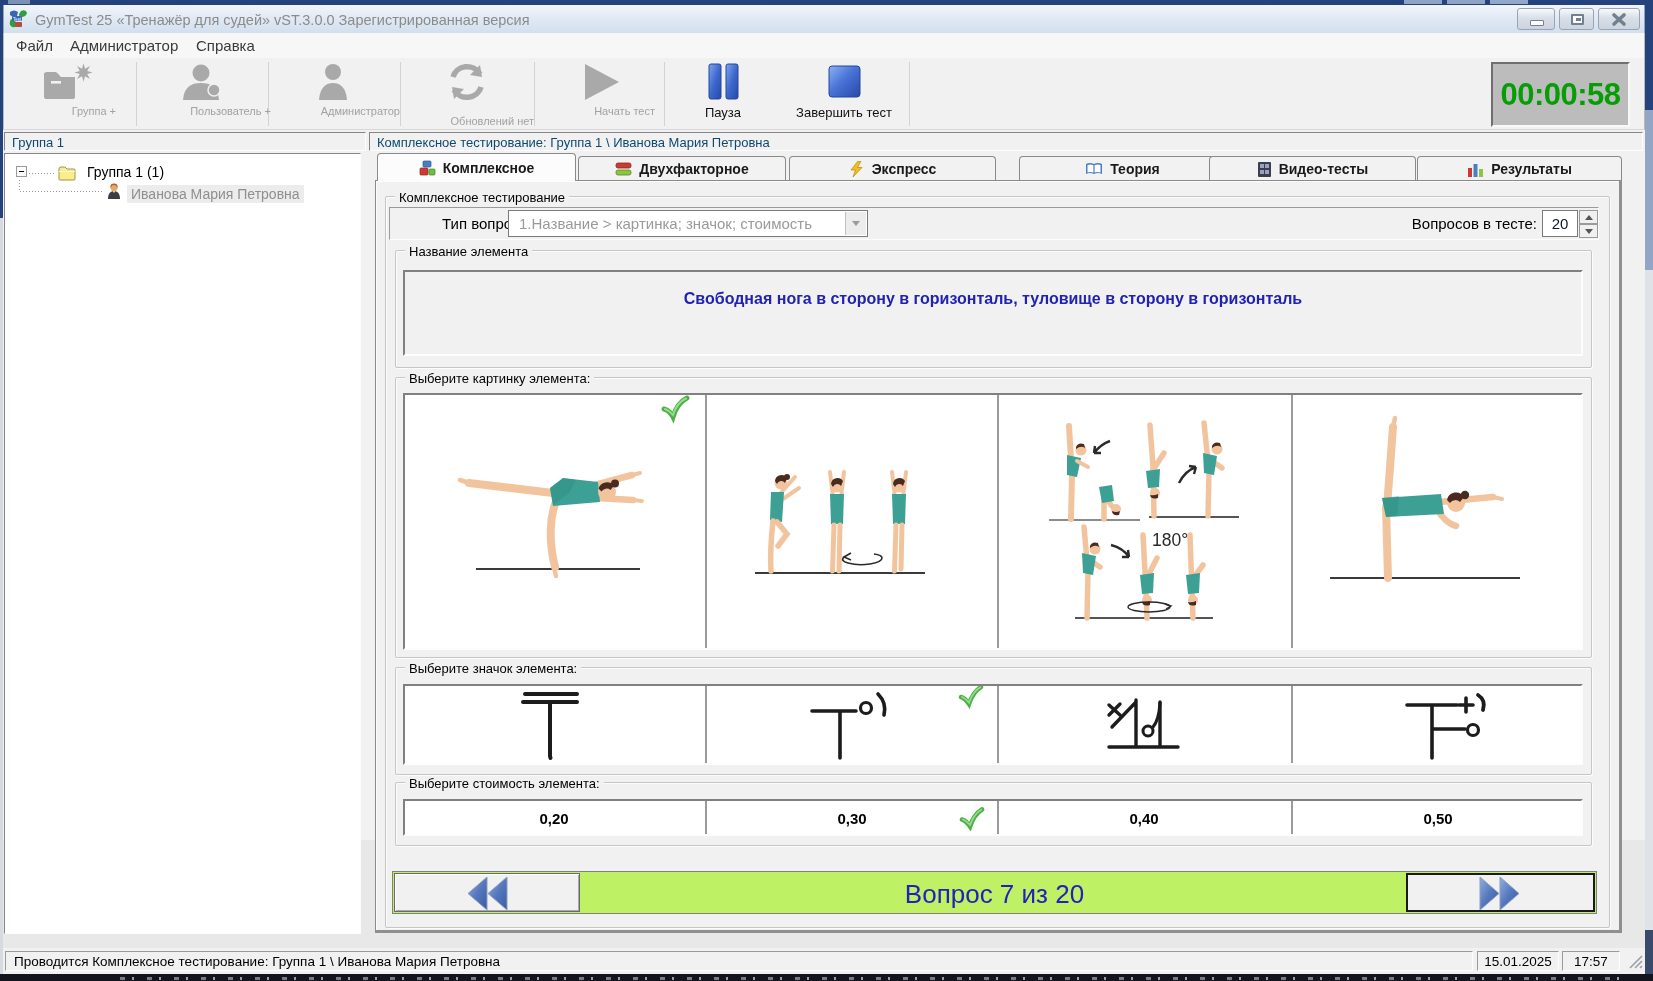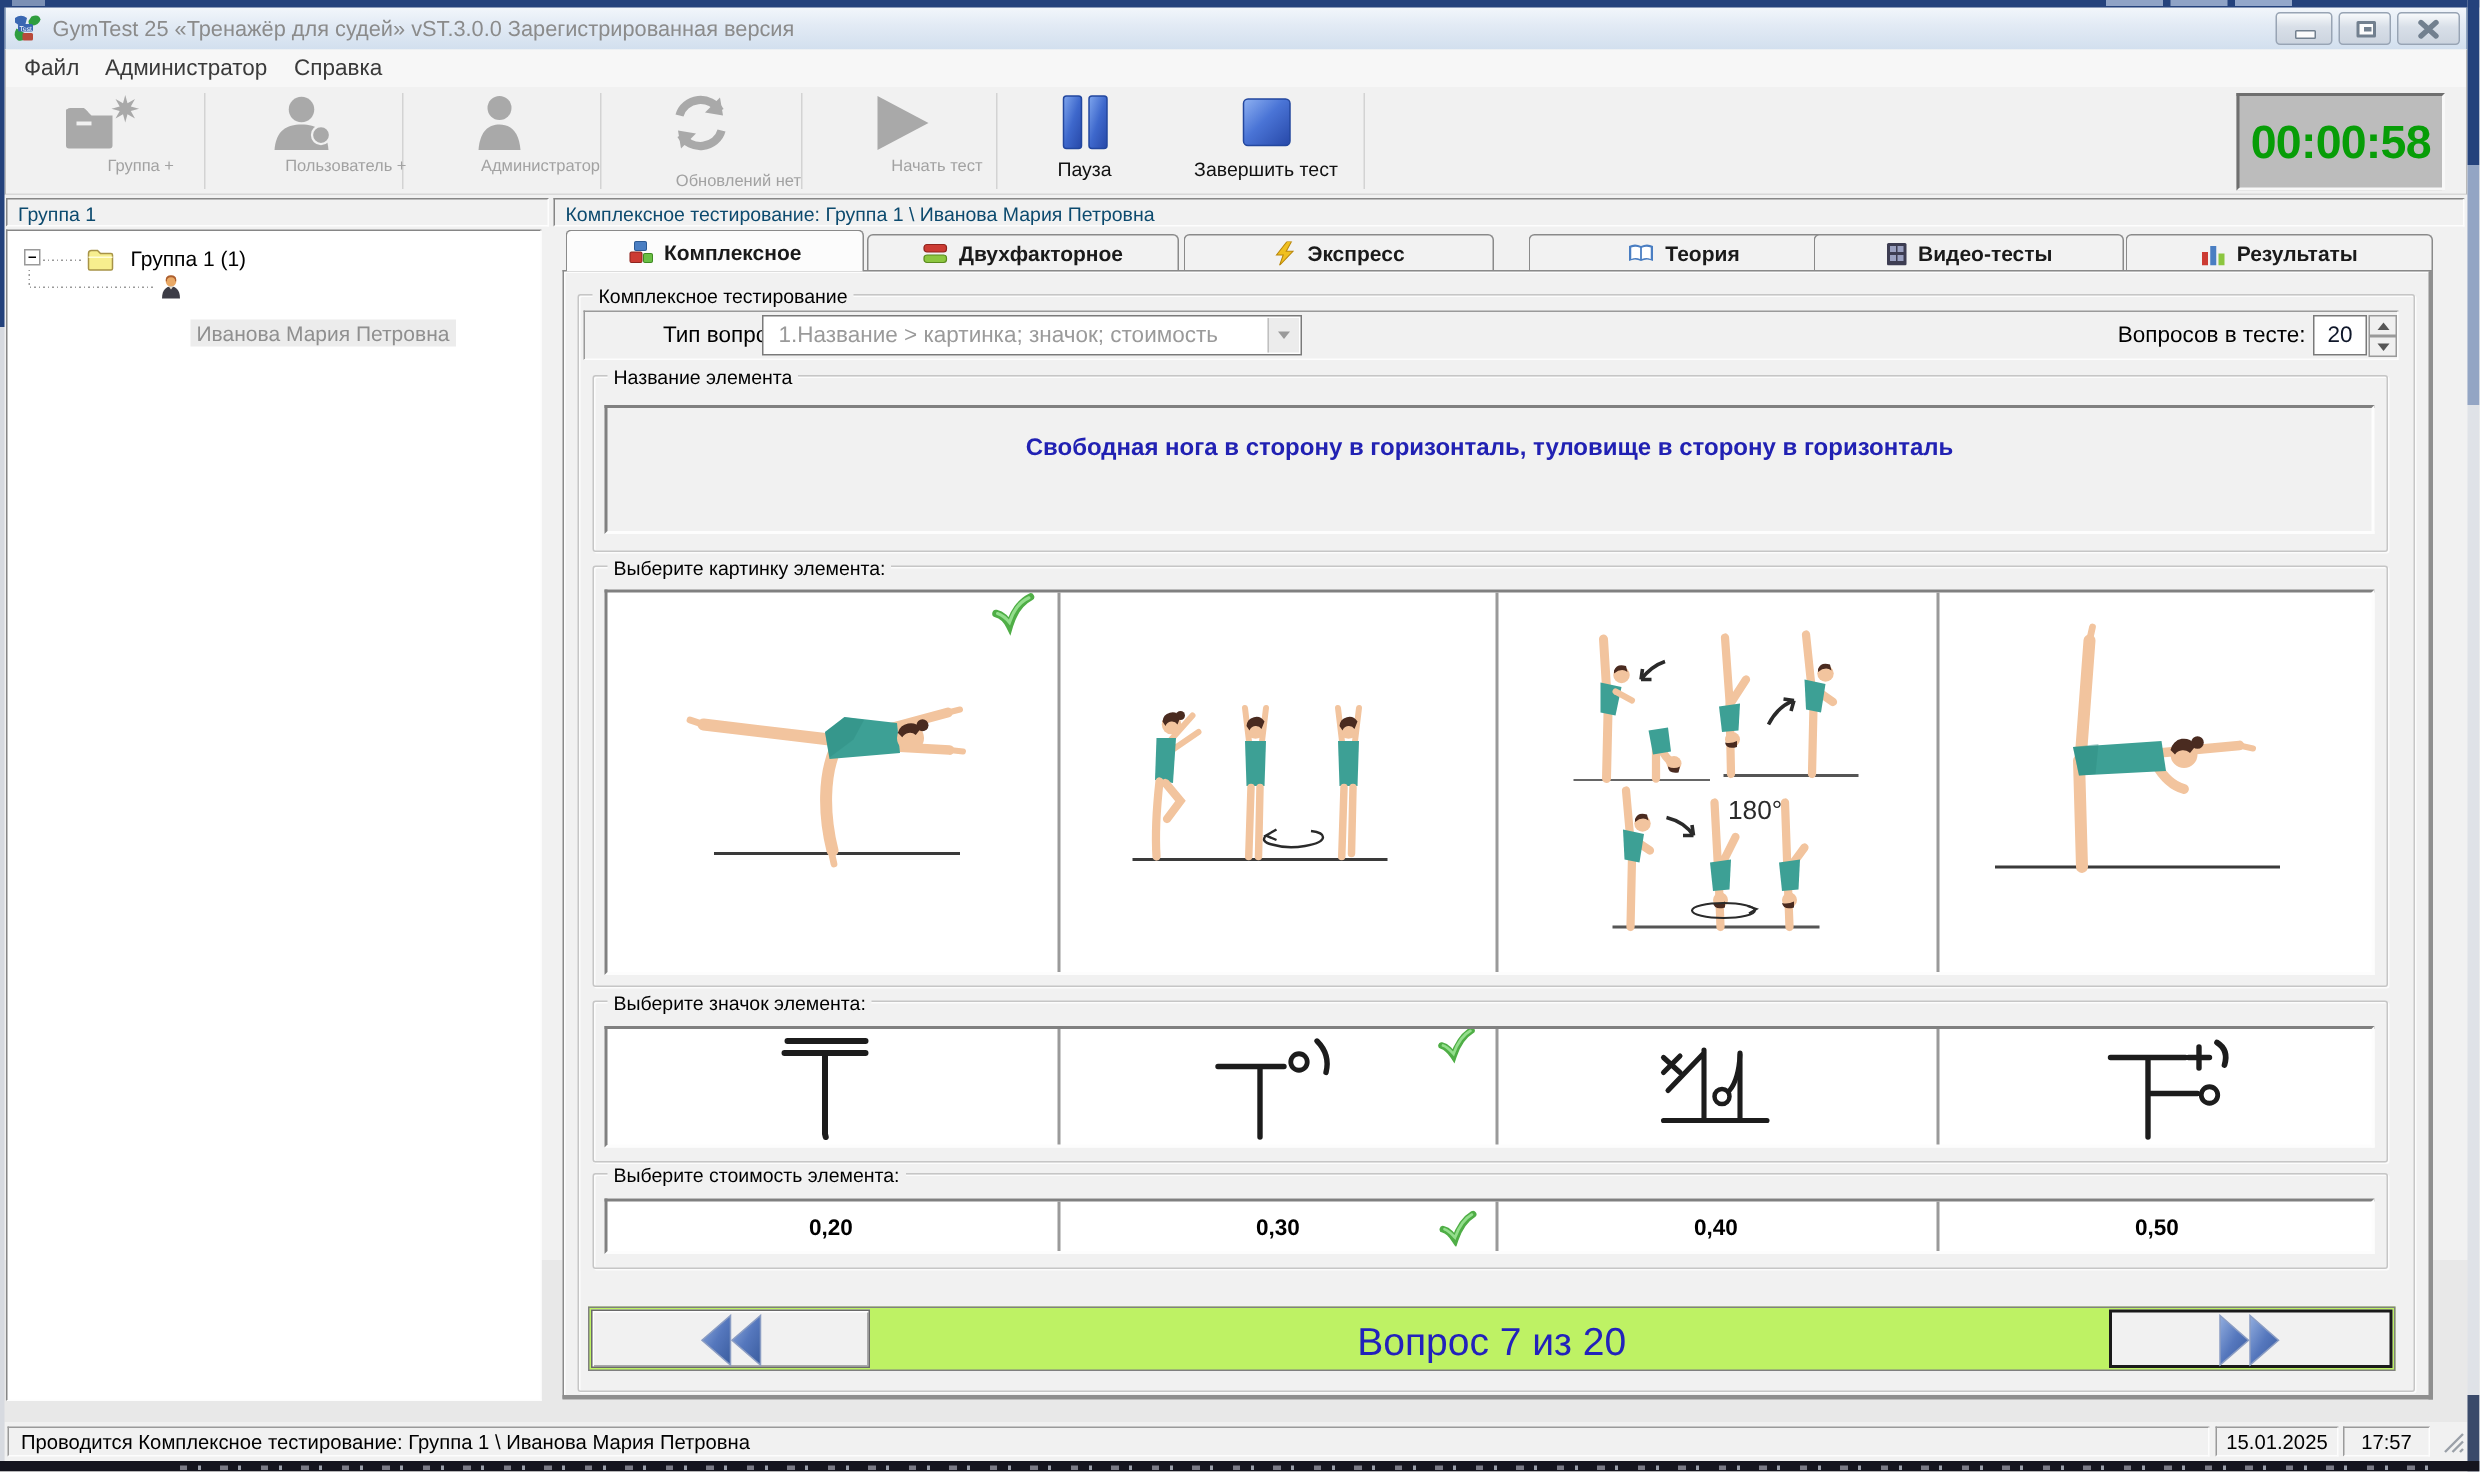--- a/index.html
+++ b/index.html
@@ -53,21 +53,21 @@
 #hdrleft span, #hdrright span { position:absolute; left:7px; top:2px; }
 
 
 #tree { left:4px; top:153px; width:357px; height:781px; background:#fff;
   border-top:1px solid #868686; border-left:1px solid #868686; border-bottom:1px solid #fdfdfd; border-right:1px solid #fdfdfd; }
 .dotH { background-image:repeating-linear-gradient(90deg,#9a9a9a 0 1px,transparent 1px 3px); height:1px; }
 .dotV { background-image:repeating-linear-gradient(180deg,#9a9a9a 0 1px,transparent 1px 3px); width:1px; }
 #expbox { left:11px; top:12px; width:11px; height:11px; border:1px solid #9a9a9a; background:#fff; }
 #expbox div { position:absolute; left:2px; top:4px; width:5px; height:1px; background:#000; }
 #treetxt1 { left:82px; top:10px; font-size:14px; color:#000; }
-#treetxt2 { left:122px; top:31px; font-size:14px; color:#8f8f8f; background:#ececec; padding:1px 4px;margin-top:28px; }
+#treetxt2 { left:122px; top:31px; font-size:14px; color:#8f8f8f; background:#ececec; padding:1px 4px; }
 
 
 .tab { top:156px; height:25px; background:#f2f2f2; border:1px solid #8a8a8a; border-bottom:none; border-radius:4px 4px 0 0; font-size:14px; font-weight:bold; color:#1a1a1a; }
 #tabactive { left:377px; top:153px; width:199px; height:28px; background:#fcfcfc; z-index:3; }
 .tab .lbl { position:absolute; width:100%; text-align:center; top:4px; }
 #tabactive .lbl { top:6px; }
 .tab .lbl svg { vertical-align:-3px; margin-right:7px; }
 #tabpanel { left:375px; top:180px; width:1247px; height:753px; background:#f1f1f1;
   border:1px solid #8a8a8a; border-right:3px solid #8f8f8f; border-bottom:3px solid #8f8f8f; box-shadow:inset 1px 1px 0 #fdfdfd; }
 

